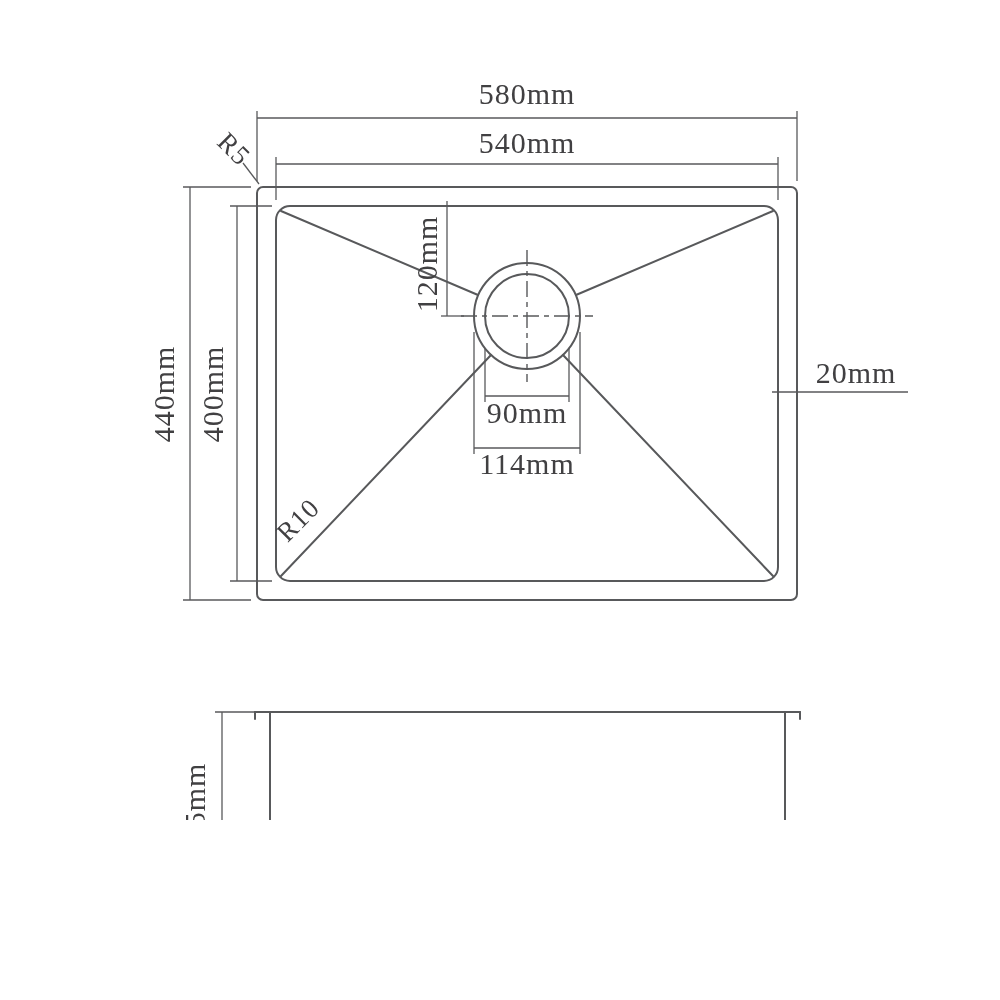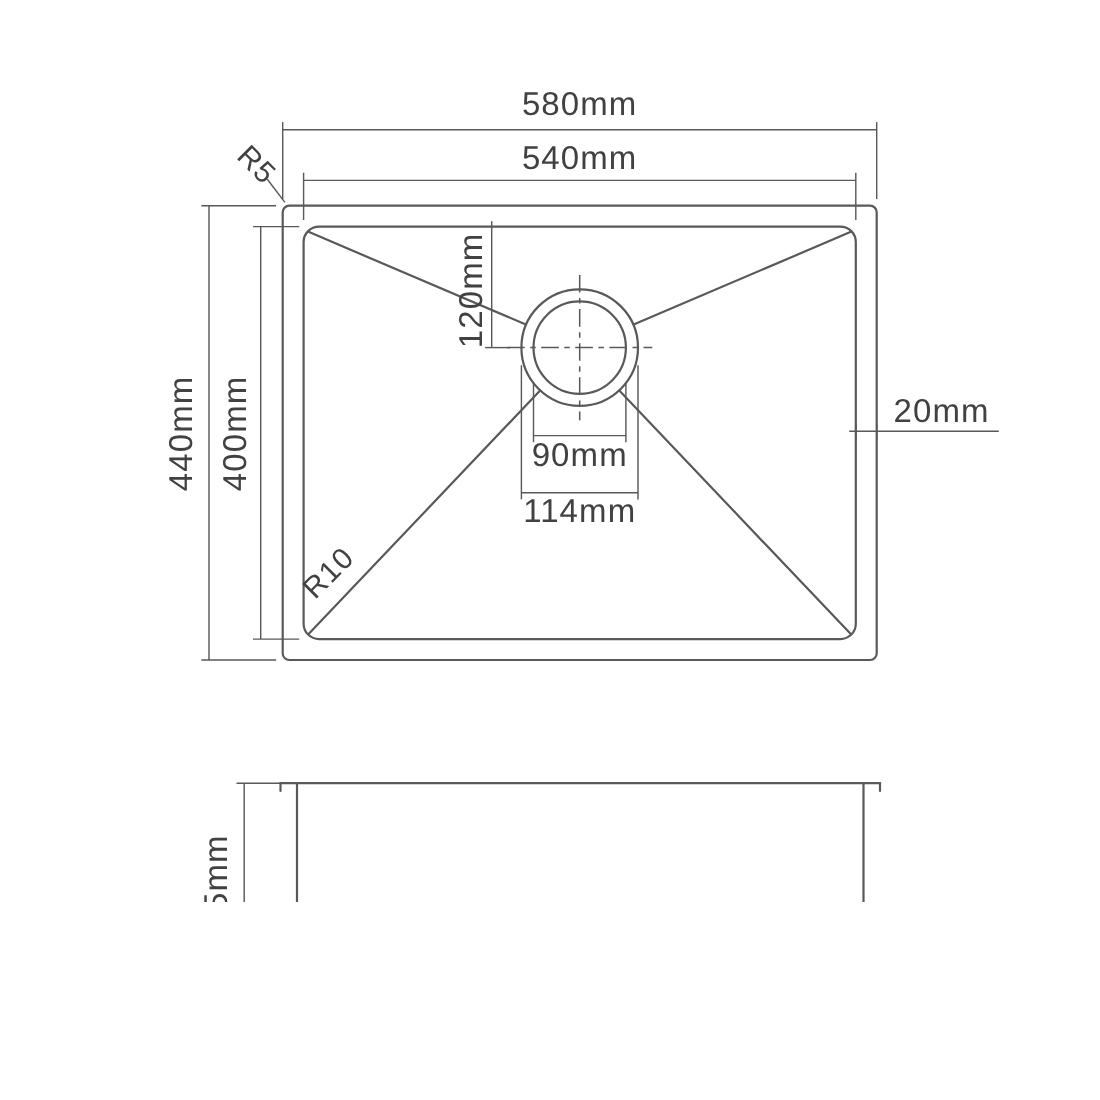--- a/index.html
+++ b/index.html
@@ -1,19 +1,19 @@
 <!DOCTYPE html>
 <html style="--line: #58595b; --text: #414042; --bg: #ffffff;"><head>
 <meta charset="utf-8">
 <style>
   html,body{margin:0;padding:0;background:#fff;}
   .canvas{
     position:relative;width:1000px;height:820px;
     background:var(--bg,#ffffff);
-    font-family:Liberation Sans, sans-serif;
+    font-family:Liberation Serif, serif;
     border-radius:16px;
   }
   svg{display:block;}
   .outline{fill:none;stroke:var(--line,#58595b);stroke-width:2;stroke-linejoin:round;stroke-linecap:round;}
   .dim{fill:none;stroke:var(--line,#58595b);stroke-width:1.3;stroke-linecap:butt;}
   .dash{fill:none;stroke:var(--line,#58595b);stroke-width:1.4;stroke-dasharray:16 5 5 5;}
   text{fill:var(--text,#414042);font-size:30px;letter-spacing:1px;}
   text.small{font-size:27px;}
 </style>
 </head>

